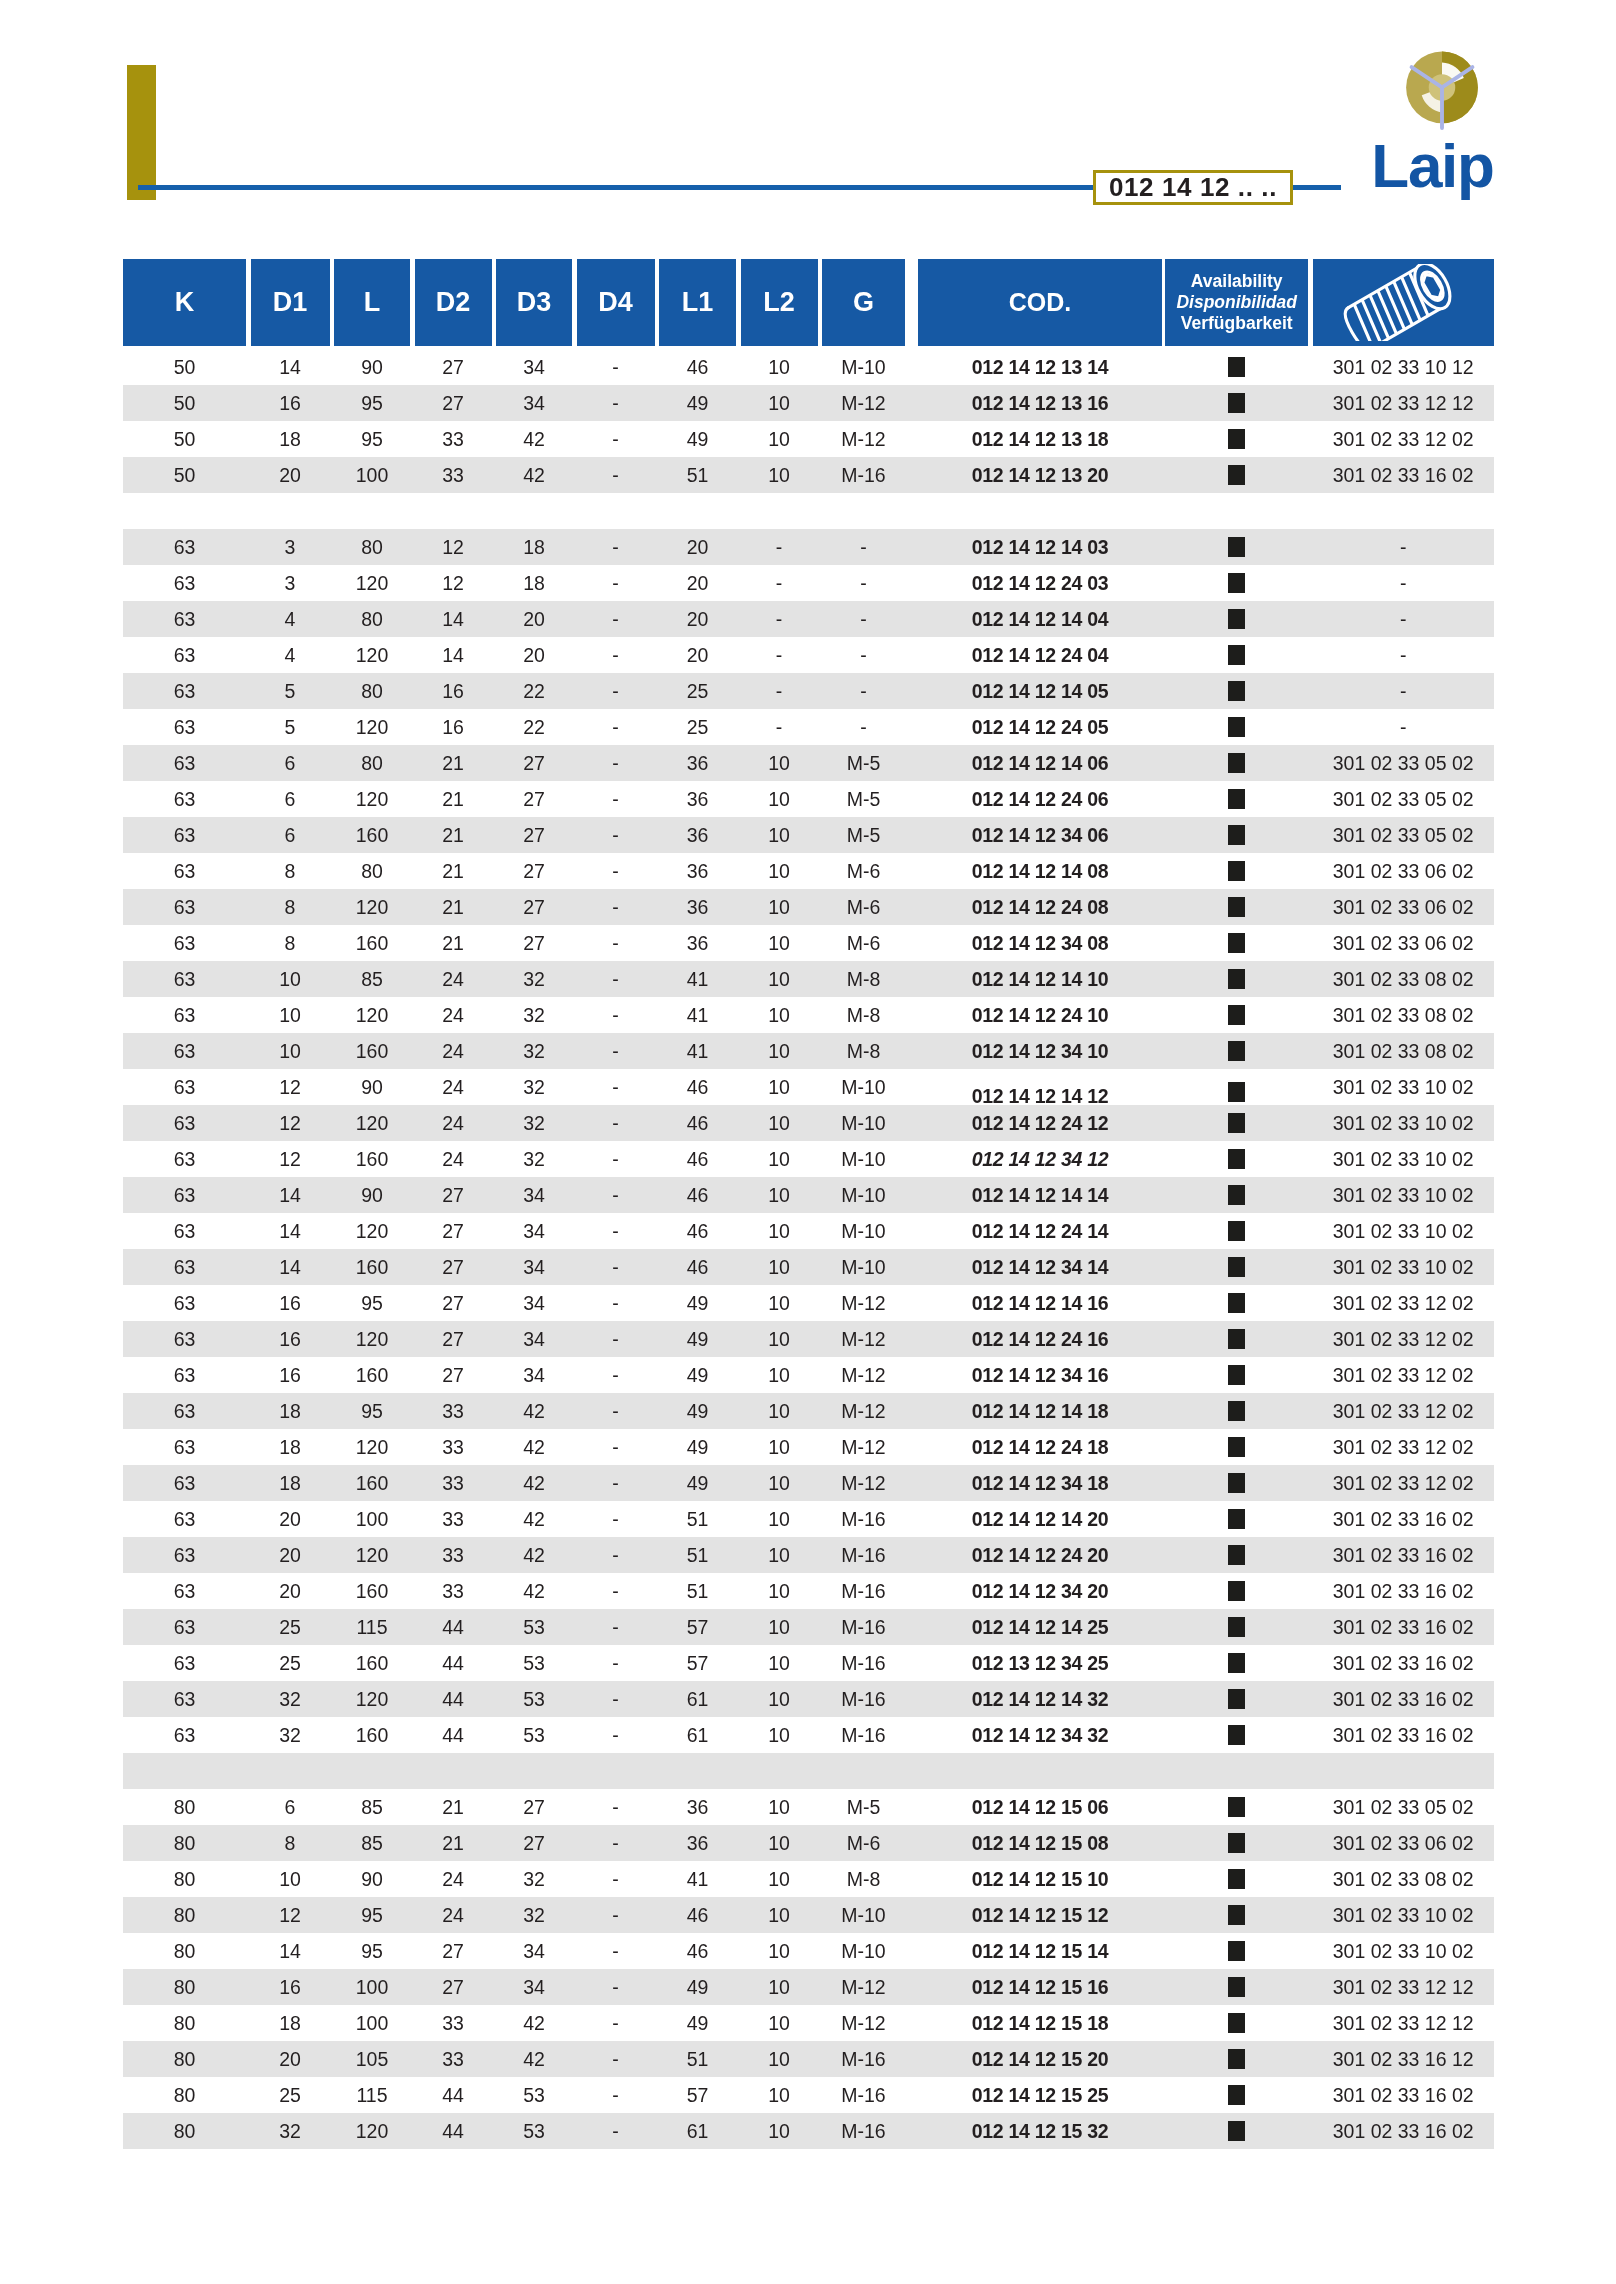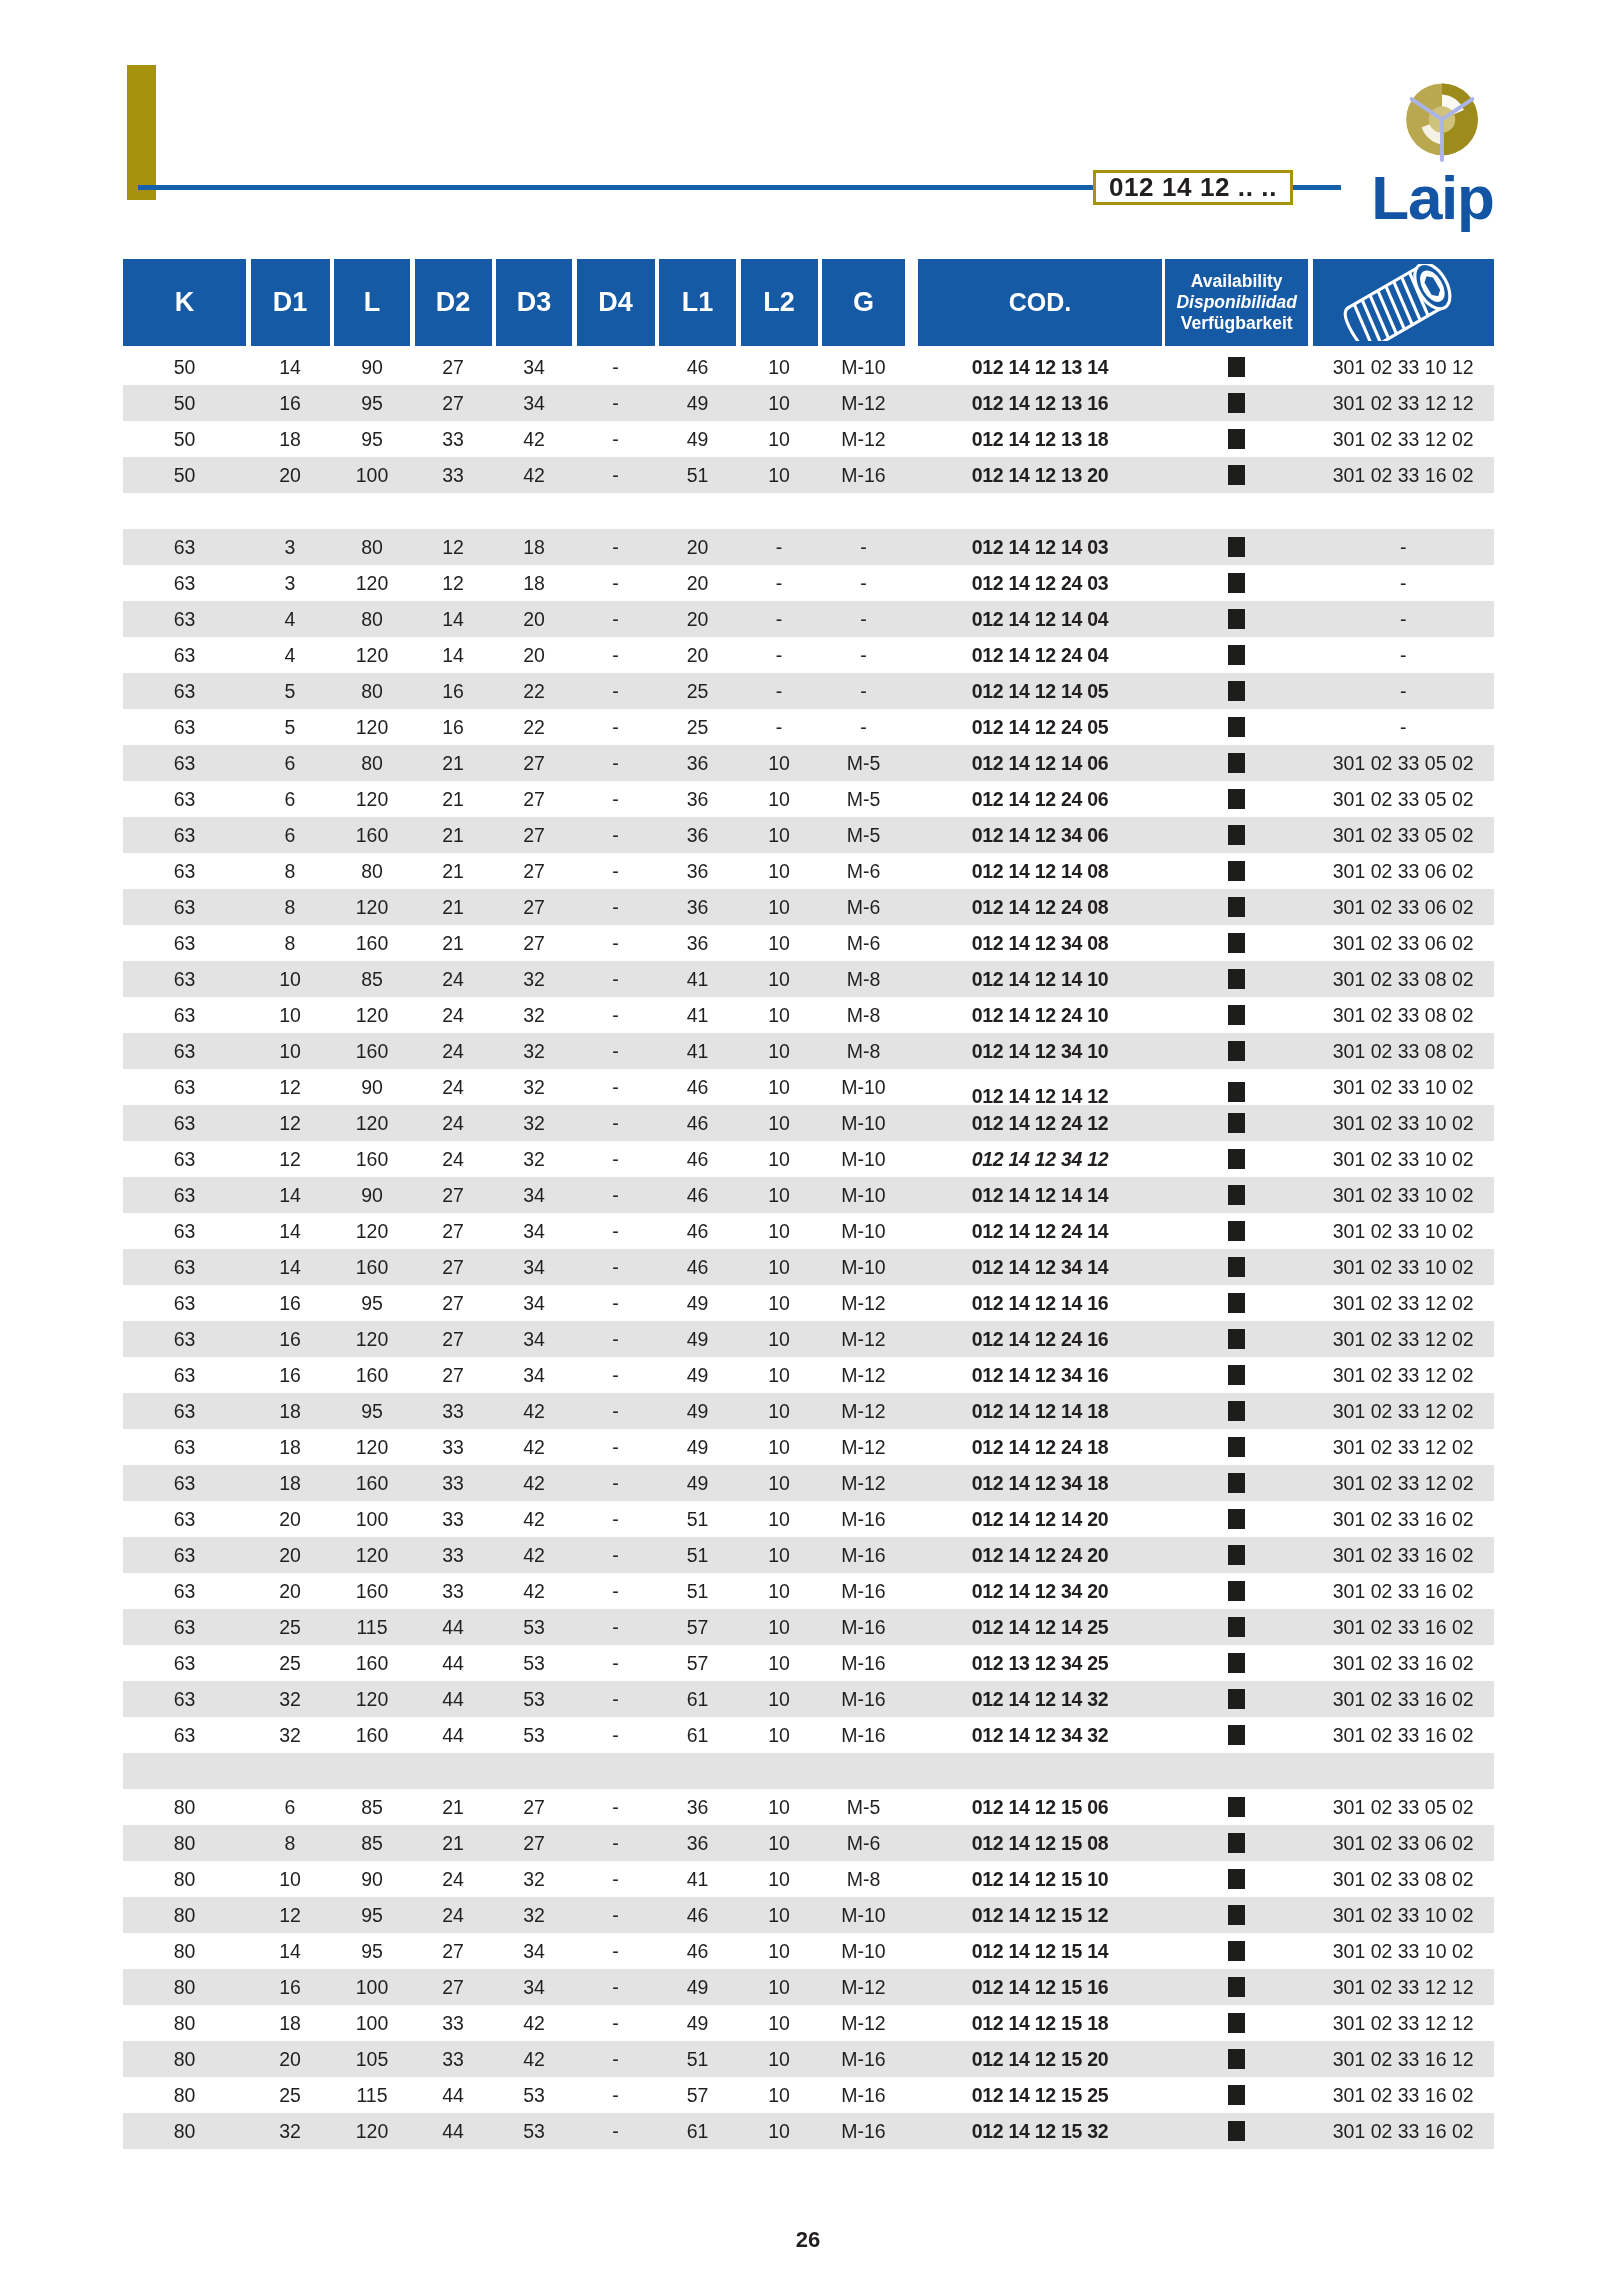--- a/index.html
+++ b/index.html
@@ -11,21 +11,21 @@
   .titles{position:absolute;left:170px;top:56px;}
   .doc-title{font-size:31px;font-weight:bold;color:#1a1a1a;letter-spacing:-0.6px;line-height:43px;}
   .doc-sub-es{font-size:29px;font-weight:bold;font-style:italic;color:#77787b;letter-spacing:-0.6px;line-height:44px;}
   .doc-sub-de{font-size:29px;font-weight:bold;font-style:italic;color:#2d2a26;letter-spacing:-0.6px;line-height:44px;}
   .blue-line{position:absolute;top:185px;height:5.2px;background:#1560ab;}
   .line-left{left:138px;width:955px;}
   .line-right{left:1293px;width:48px;}
   .ref-badge{position:absolute;left:1093px;top:170px;width:194px;height:29px;background:#ffffff;
              border:3.2px solid #a6920d;font-size:26px;font-weight:bold;color:#231f20;
              text-align:center;line-height:29px;letter-spacing:0.6px;}
-  .logo{position:absolute;left:1358px;top:80px;width:149px;height:149px;}
+  .logo{position:absolute;left:1358px;top:48px;width:149px;height:149px;}
   .logo-globe{position:absolute;left:45px;top:0px;}
   .logo-text{position:absolute;left:0px;bottom:0px;width:149px;text-align:center;
              font-size:62px;font-weight:bold;color:#1355a4;letter-spacing:-1.3px;line-height:62px;}
 
   
   .table{position:absolute;left:123px;top:259px;width:1371px;
     --cols:123px 4.5px 79px 4.5px 76px 4.5px 77px 4.5px 76px 4.5px 78px 4.5px 77px 4.5px 77px 4.5px 83px 13px 244px 3.2px 143px 4.5px 181px;}
   .thead{display:grid;grid-template-columns:var(--cols);height:87px;}
   .th{background:#1659a4;color:#ffffff;display:flex;align-items:center;justify-content:center;
       font-weight:bold;font-size:27px;}
@@ -873,15 +873,14 @@
           <div class="td c8" style="grid-column: 17;">M-16</div>
           <div class="td c9" style="grid-column: 19;">012 14 12 15 32</div>
           <div class="td c10" style="grid-column: 21;">
             <span class="avsq"></span>
           </div>
           <div class="td c11" style="grid-column: 23;">301 02 33 16 02</div>
         </div>
       </div>
   </div>
 
-  <div class="page-number">26</div>
 </div>
 
 
 </body></html>

